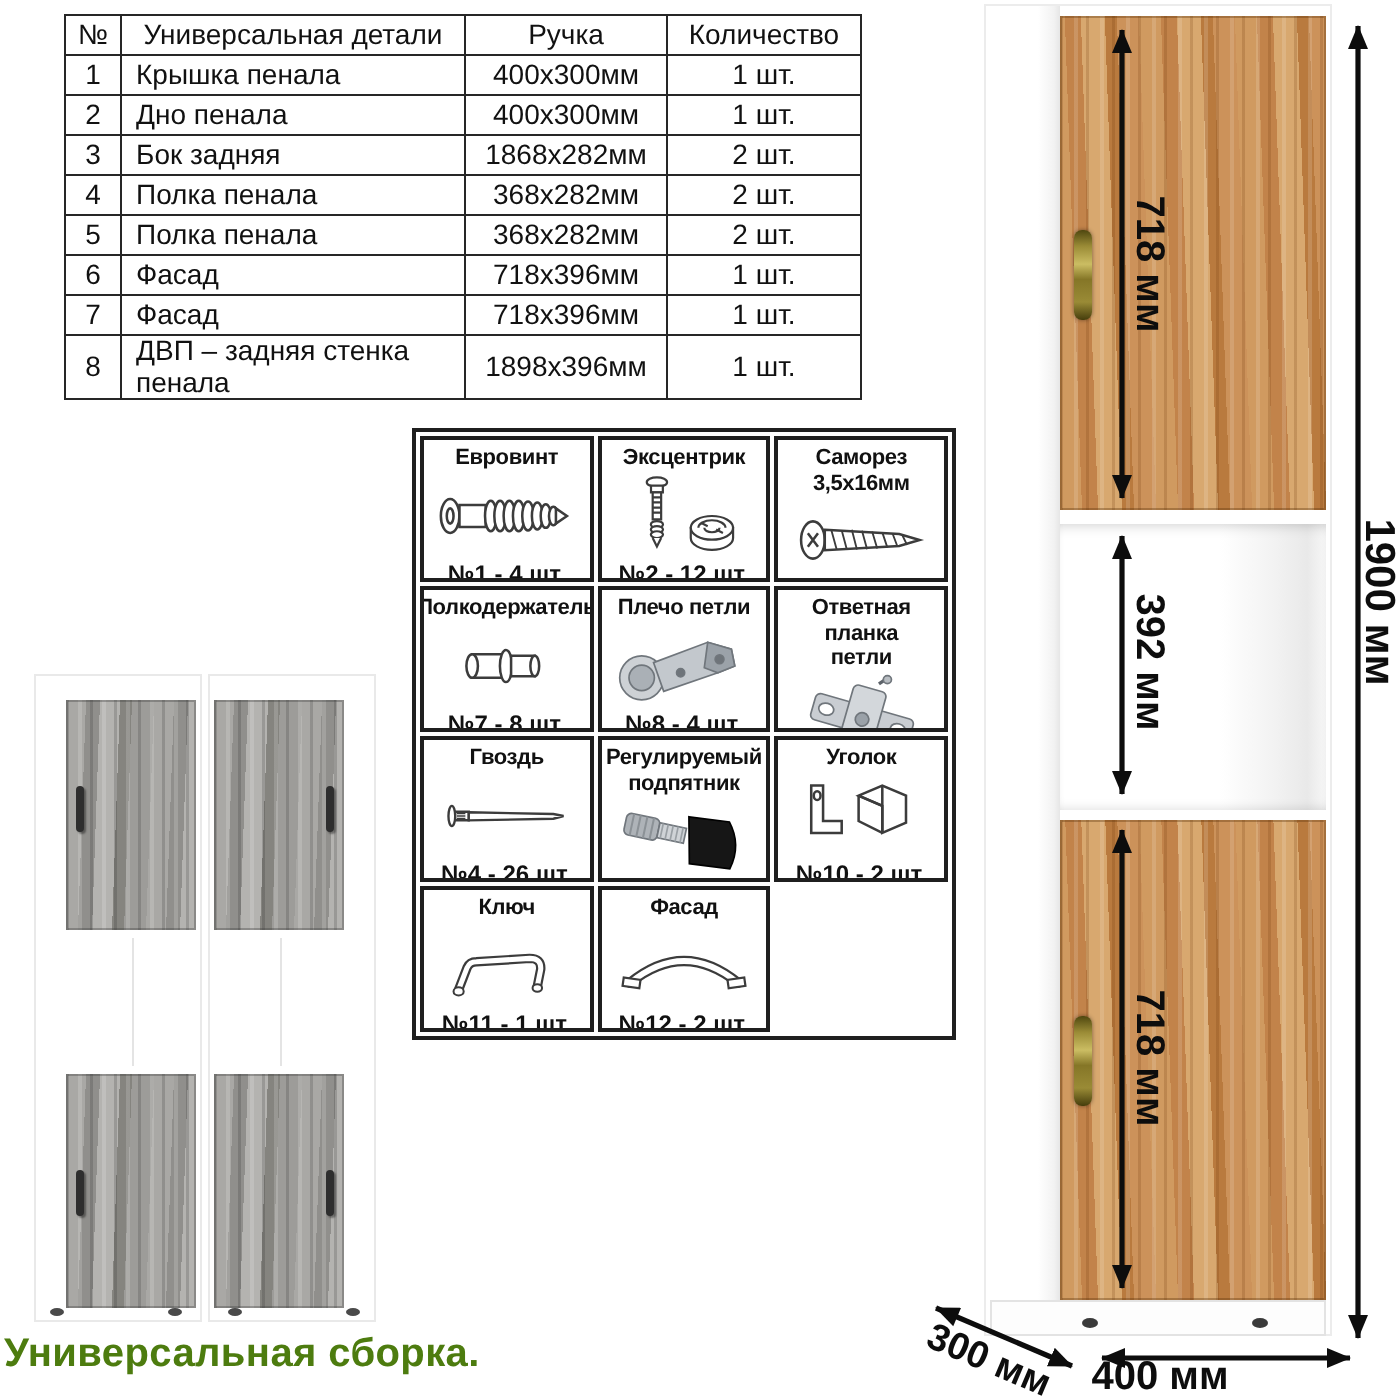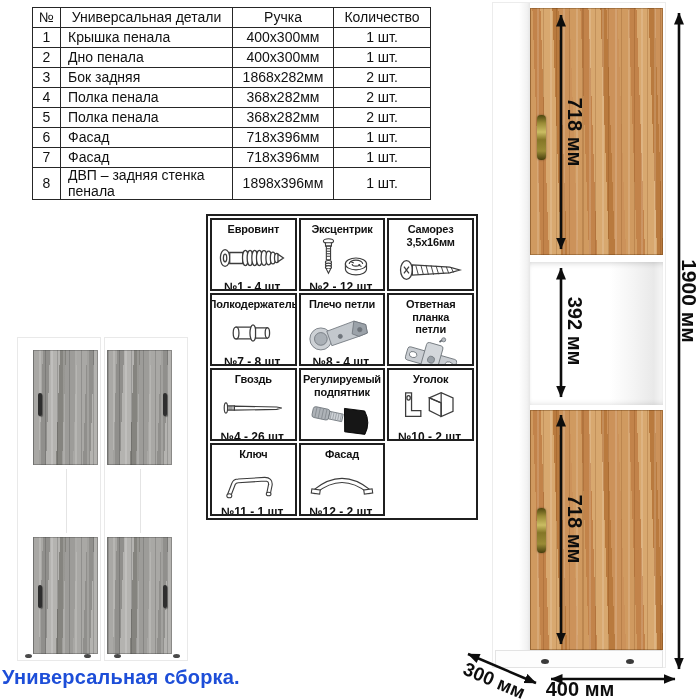--- a/index.html
+++ b/index.html
@@ -83,21 +83,21 @@
   .sfoot { position:absolute; width:7px; height:4px; background:#4a4a4a; border-radius:50%; bottom:2px; }
 
   
   #dim-overlay { position:absolute; left:0; top:0; pointer-events:none; }
   .dim { position:absolute; font-weight:bold; color:#0d0d0d; white-space:nowrap; font-size:20px; }
   .rot90 { transform:translate(-50%,-50%) rotate(90deg); }
   .rot24 { transform:translate(-50%,-50%) rotate(23deg); }
   .ctr   { transform:translate(-50%,-50%); }
 
   #caption { position:absolute; left:2px; top:666px; font-weight:bold; font-size:20px;
-             letter-spacing:.2px; color:#1d4ed8; }
+             letter-spacing:.2px; color:#4d7c0f; }
 </style>
 </head>
 <body>
 
 <table id="parts-table">
   <colgroup>
       <col style="width:28px">
       <col style="width:172px">
       <col style="width:101px">
       <col style="width:97px">

